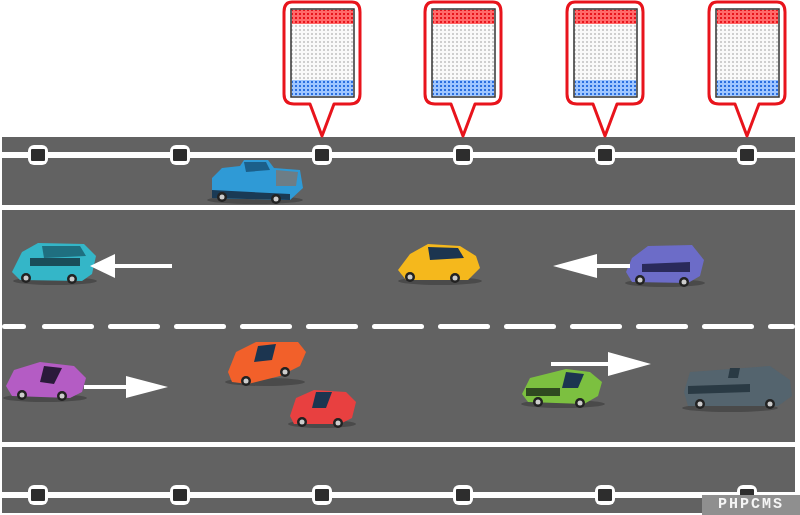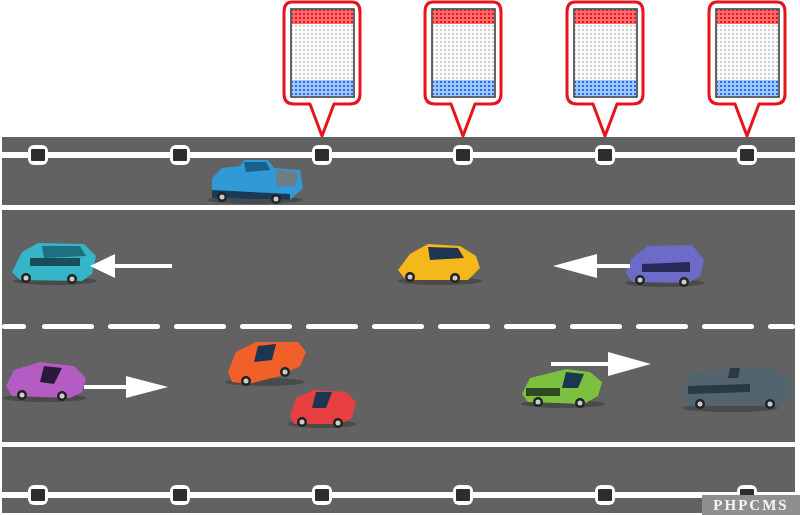--- a/index.html
+++ b/index.html
@@ -2,21 +2,21 @@
 <html><head>
 <meta charset="utf-8">
 <style>
   html,body{margin:0;padding:0;}
   body{width:800px;height:515px;position:relative;background:#ffffff;overflow:hidden;font-family:"Liberation Sans",sans-serif;}
   .road{position:absolute;left:2px;width:793px;background:#626262;}
   .line{position:absolute;left:2px;width:793px;height:6px;background:#ffffff;}
   .sensor{position:absolute;width:20px;height:20px;border-radius:6px;background:#fff;}
   .sensor::after{content:"";position:absolute;left:3px;top:4px;width:14px;height:12px;background:#2d2d2d;border-radius:1px;}
   .dash{position:absolute;height:5px;border-radius:3px;background:#fff;}
-  .watermark{position:absolute;right:0;bottom:0;width:98px;height:20px;background:#8f8f8f;color:#f5f5f5;font-family:Liberation Serif, serif;font-weight:bold;font-size:15px;letter-spacing:2px;text-align:center;line-height:20px;}
+  .watermark{position:absolute;right:0;bottom:0;width:98px;height:20px;background:#8f8f8f;color:#f5f5f5;font-family:Liberation Mono, monospace;font-weight:bold;font-size:15px;letter-spacing:2px;text-align:center;line-height:20px;}
 </style>
 </head>
 <body>
 
 <div class="road" style="top:137px;height:68px;"></div>
 <div class="line" style="top:152px;"></div>
 
 <div class="road" style="top:210px;height:232px;"></div>
 
 <div class="road" style="top:447px;height:66px;"></div>

